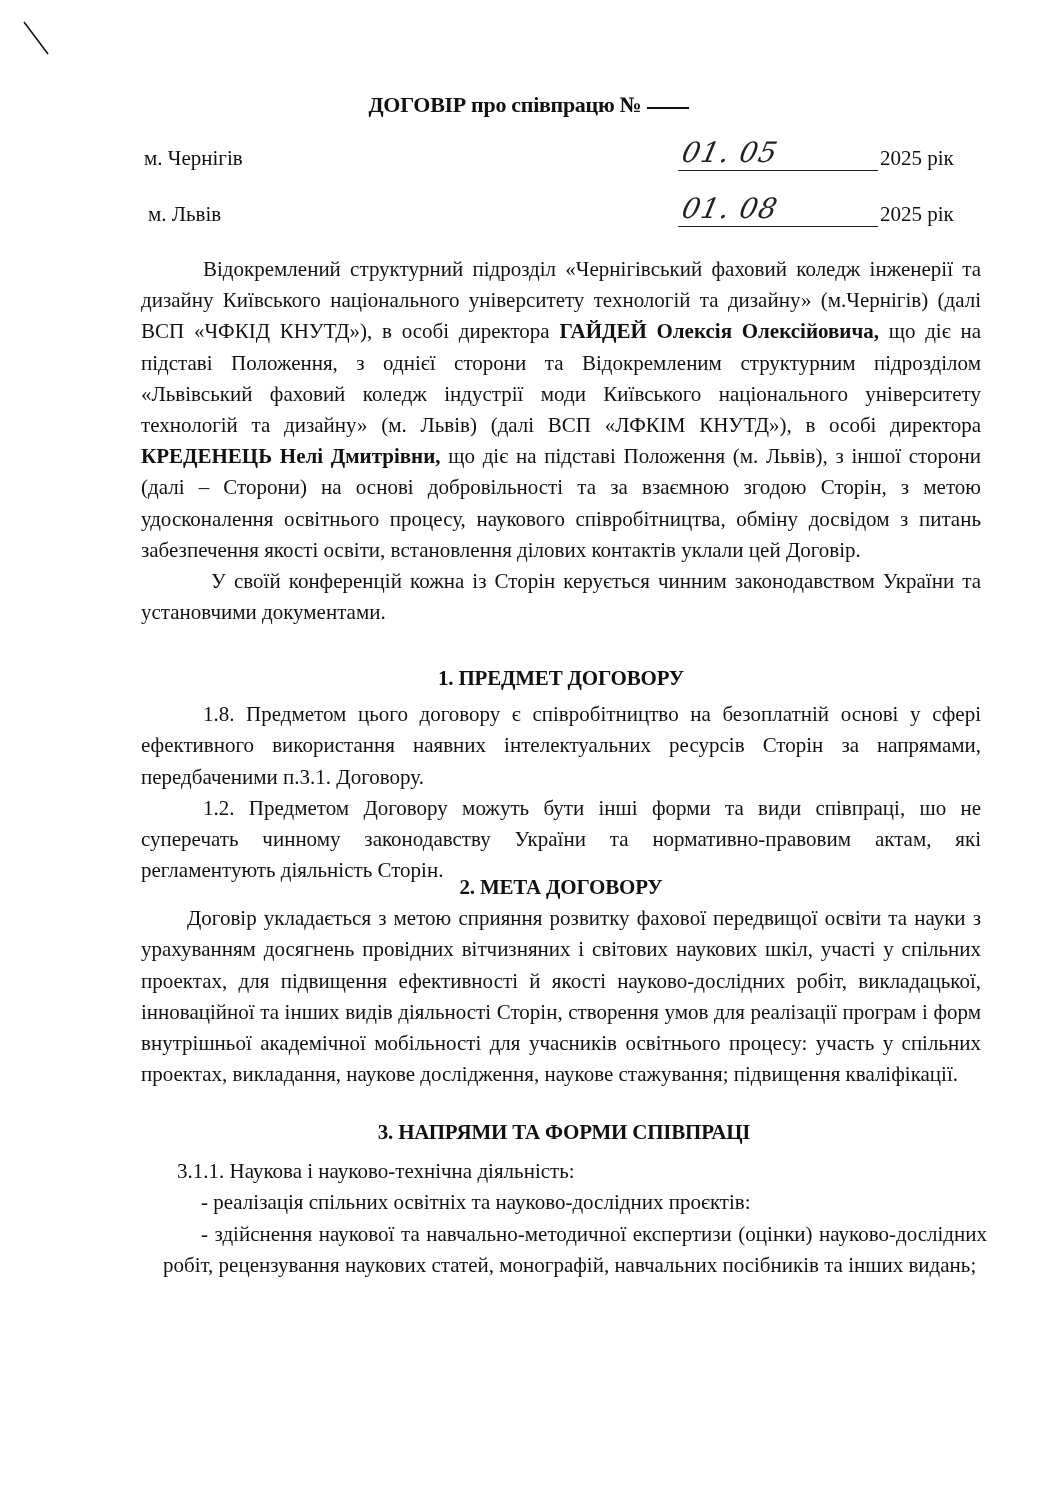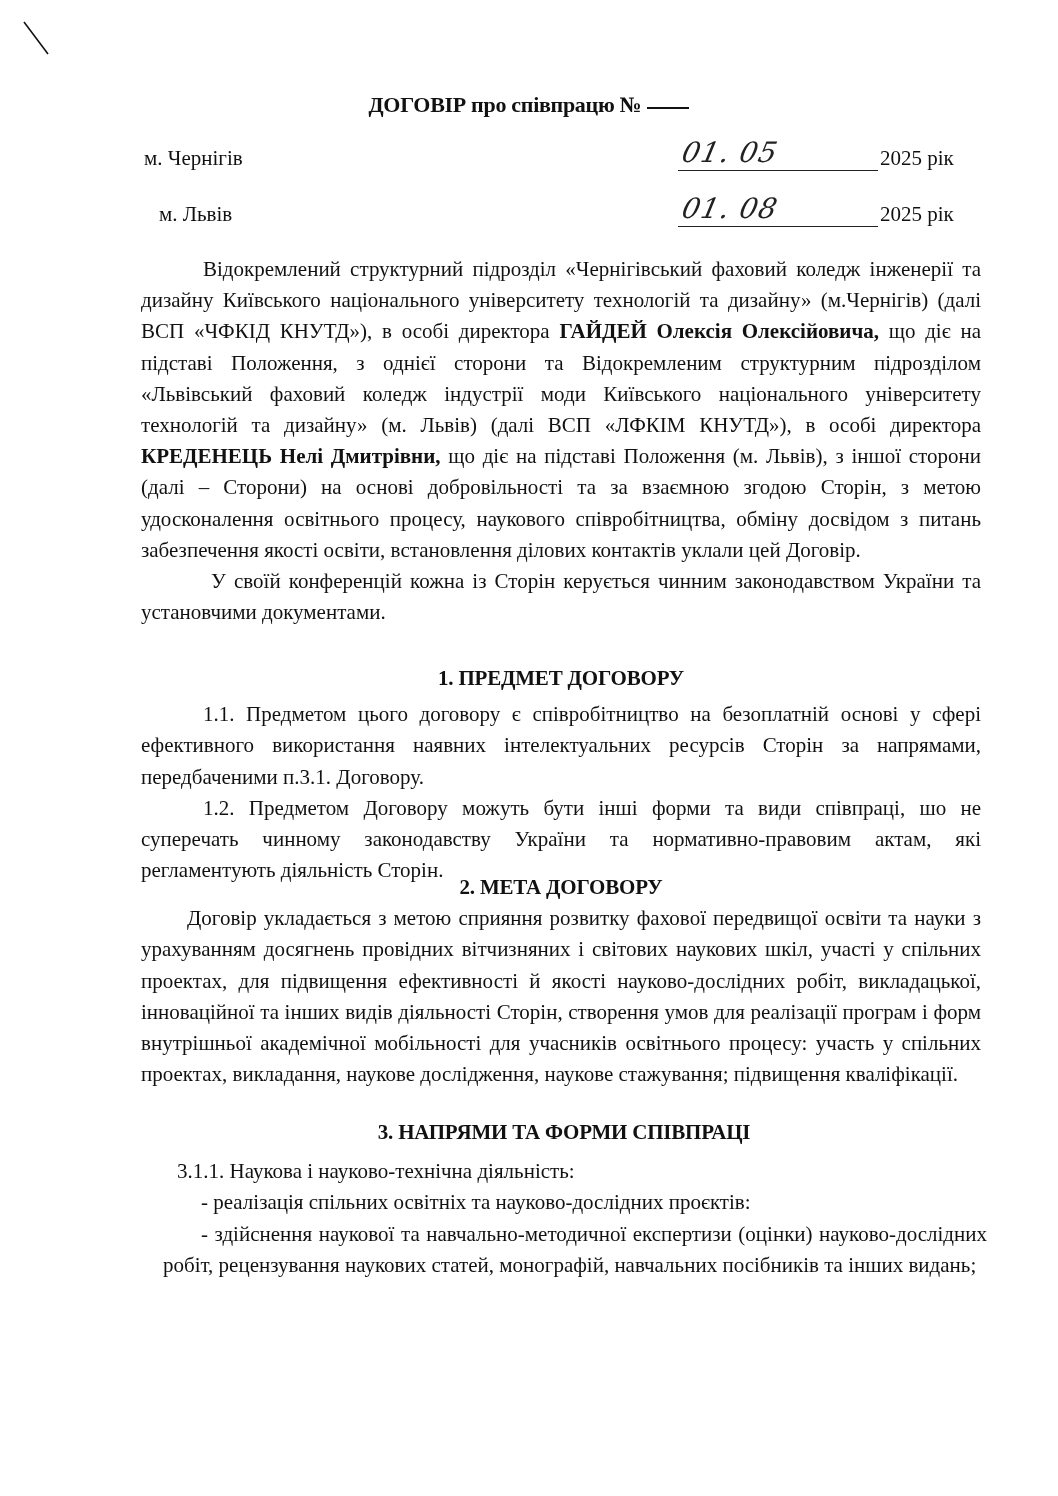--- a/index.html
+++ b/index.html
@@ -9,21 +9,21 @@
   }
   .page { position: absolute; left: 0; top: 0; width: 876px; height: 1496px; }
   .slash { position: absolute; left: 18px; top: 18px; width: 40px; height: 40px; }
   .title {
     position: absolute; top: 92px; left: 0; width: 1058px; text-align: center;
     font-weight: bold; font-size: 22px; letter-spacing: -0.3px;
   }
   .title .blank { display: inline-block; width: 42px; border-bottom: 2px solid #111; margin-left: 6px; transform: translateY(-3px); }
   .city-row { position: absolute; left: 0; width: 1058px; height: 36px; font-size: 21px; }
   .city { position: absolute; left: 144px; top: 6px; }
-  .city2 { left: 159px; }
+  .city2 { left: 148px; }
   .date-line {
     position: absolute; left: 678px; width: 200px; top: 30px;
     border-bottom: 1.5px solid #222;
   }
   .hand {
     position: absolute; left: 682px; top: -4px; width: 180px; height: 38px;
     font-family: "DejaVu Serif", serif; font-style: italic; font-size: 28px; color: #222;
     letter-spacing: 1px; transform: skewX(-12deg);
   }
   .year { position: absolute; left: 880px; top: 6px; }
@@ -68,21 +68,21 @@
     <span class="year">2025 рік</span>
   </div>
 
   <div class="body-text" style="top:254px;">
     <p class="indent"><span>Відокремлений структурний підрозділ «Чернігівський фаховий коледж інженерії та дизайну Київського національного університету технологій та дизайну» (м.Чернігів) (далі ВСП «ЧФКІД КНУТД»), в особі директора </span><span class="b">ГАЙДЕЙ Олексія Олексійовича,</span><span> що діє на підставі Положення, з однієї сторони  та Відокремленим структурним підрозділом «Львівський фаховий коледж індустрії моди Київського національного університету технологій та дизайну» (м. Львів) (далі ВСП «ЛФКІМ КНУТД»), в особі директора </span><span class="b">КРЕДЕНЕЦЬ Нелі Дмитрівни,</span><span> що діє на підставі Положення (м. Львів), з іншої сторони (далі – Сторони) на основі добровільності та за взаємною згодою Сторін, з метою удосконалення освітнього процесу, наукового співробітництва, обміну досвідом з питань забезпечення якості освіти, встановлення ділових контактів уклали цей Договір.</span></p>
     <p class="indent2">У своїй конференцій кожна із Сторін керується чинним законодавством України та установчими документами.</p>
   </div>
 
   <div class="body-text" style="top:647px;margin-top:16px;">
     <p class="heading" style="margin-bottom:5px;">1.  ПРЕДМЕТ ДОГОВОРУ</p>
-    <p class="indent">1.1. Предметом цього договору є співробітництво на безоплатній основі у сфері ефективного використання наявних інтелектуальних ресурсів Сторін за напрямами, передбаченими п.3.1. Договору.</p>
+    <p class="indent">1.8. Предметом цього договору є співробітництво на безоплатній основі у сфері ефективного використання наявних інтелектуальних ресурсів Сторін за напрямами, передбаченими п.3.1. Договору.</p>
     <p class="indent">1.2.  Предметом Договору можуть бути інші форми та види співпраці, шо не суперечать чинному законодавству України та нормативно-правовим актам, які регламентують діяльність Сторін.</p>
   </div>
 
   <div class="body-text" style="top:872px;">
     <p class="heading">2.  МЕТА ДОГОВОРУ</p>
     <p style="text-indent:46px;">Договір укладається з метою сприяння розвитку фахової передвищої освіти та науки з урахуванням досягнень провідних вітчизняних і світових наукових шкіл, участі у спільних проектах, для підвищення ефективності й якості науково-дослідних робіт, викладацької, інноваційної та інших видів діяльності Сторін, створення умов для реалізації програм і форм внутрішньої академічної мобільності для учасників освітнього процесу: участь у спільних проектах, викладання, наукове дослідження, наукове стажування; підвищення кваліфікації.</p>
   </div>
 
   <div class="body-text" style="top:1117px; left:141px; width:846px;">
     <p class="heading" style="margin-bottom:8px;">3.  НАПРЯМИ ТА ФОРМИ СПІВПРАЦІ</p>

